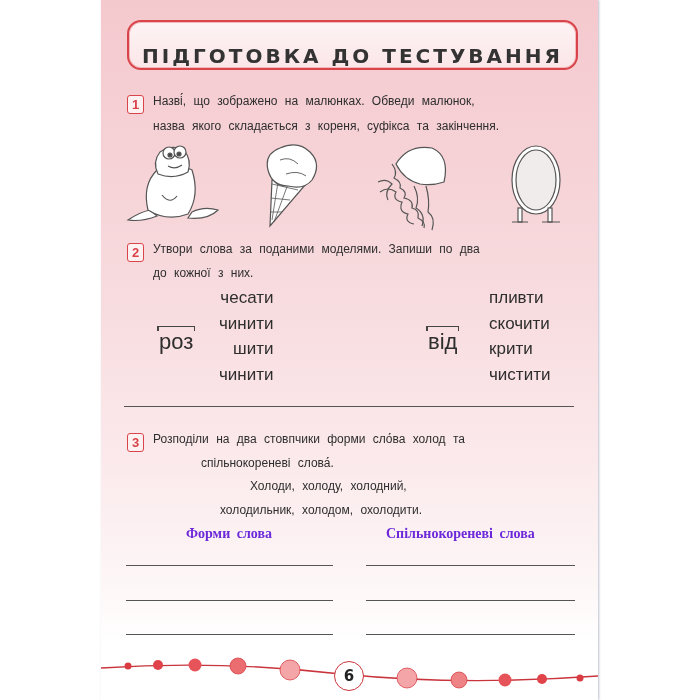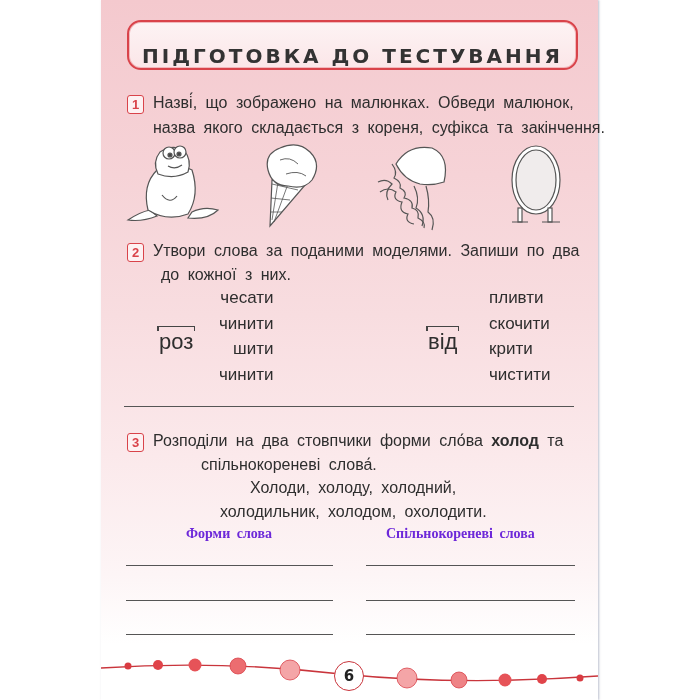--- a/index.html
+++ b/index.html
@@ -22,24 +22,24 @@
     .title-text {
       font-family: "DejaVu Sans", sans-serif; font-weight: bold; font-size: 20px;
       letter-spacing: 3px; color: #333;
     }
     .task-num {
       position: absolute; width: 15px; height: 17px; border: 1.5px solid #d9434a; border-radius: 3px;
       color: #d9434a; font-weight: bold; font-size: 13px; line-height: 17px; text-align: center;
       background: #fdf1f2; font-family: "Liberation Sans", sans-serif;
     }
     .txt {
-      position: absolute; font-family: "Liberation Sans", sans-serif; font-size: 16px; color: #2e2e2e;
+      position: absolute; font-family: "Liberation Sans", sans-serif; font-size: 12px; color: #2e2e2e;
       word-spacing: 4px; white-space: nowrap;
     }
-    .txt b { font-weight: bold; }
+    .txt b { font-weight: normal; }
     .pic { position: absolute; }
     .model { position: absolute; font-family: "Liberation Sans", sans-serif; font-size: 22px; color: #2e2e2e; }
     .model .over {
       border-top: 1.5px solid #444; padding: 4px 2px; position: relative; display: inline-block; line-height: 22px;
     }
     .model .over::before, .model .over::after {
       content: ""; position: absolute; top: -1px; width: 1.5px; height: 5px; background: #444;
     }
     .model .over::before { left: 0; }
     .model .over::after { right: 0; }
@@ -106,21 +106,21 @@
     <ellipse cx="28" cy="38" rx="24" ry="34" fill="#fff"></ellipse>
     <ellipse cx="28" cy="38" rx="20" ry="30" fill="#f0ecec"></ellipse>
     <rect x="10" y="66" width="4" height="14" fill="#fff"></rect>
     <rect x="40" y="66" width="4" height="14" fill="#fff"></rect>
     <path d="M4 80 L20 80 M34 80 L52 80"></path>
   </g>
 </svg>
 
 <div class="task-num" style="left:127px; top:243px;">2</div>
 <div class="txt" style="left:153px; top:242px;">Утвори слова за поданими моделями. Запиши по два</div>
-<div class="txt" style="left:161px; top:266px;">до кожної з них.</div>
+<div class="txt" style="left:153px; top:266px;">до кожної з них.</div>
 
 <div class="model" style="left:157px; top:326px;">
   <span class="over">роз</span>
 </div>
 <div class="wordlist" style="left:219px; top:285px;text-align:right;">
   <div>чесати</div>
   <div>чинити</div>
   <div>шити</div>
   <div>чинити</div>
 </div>

